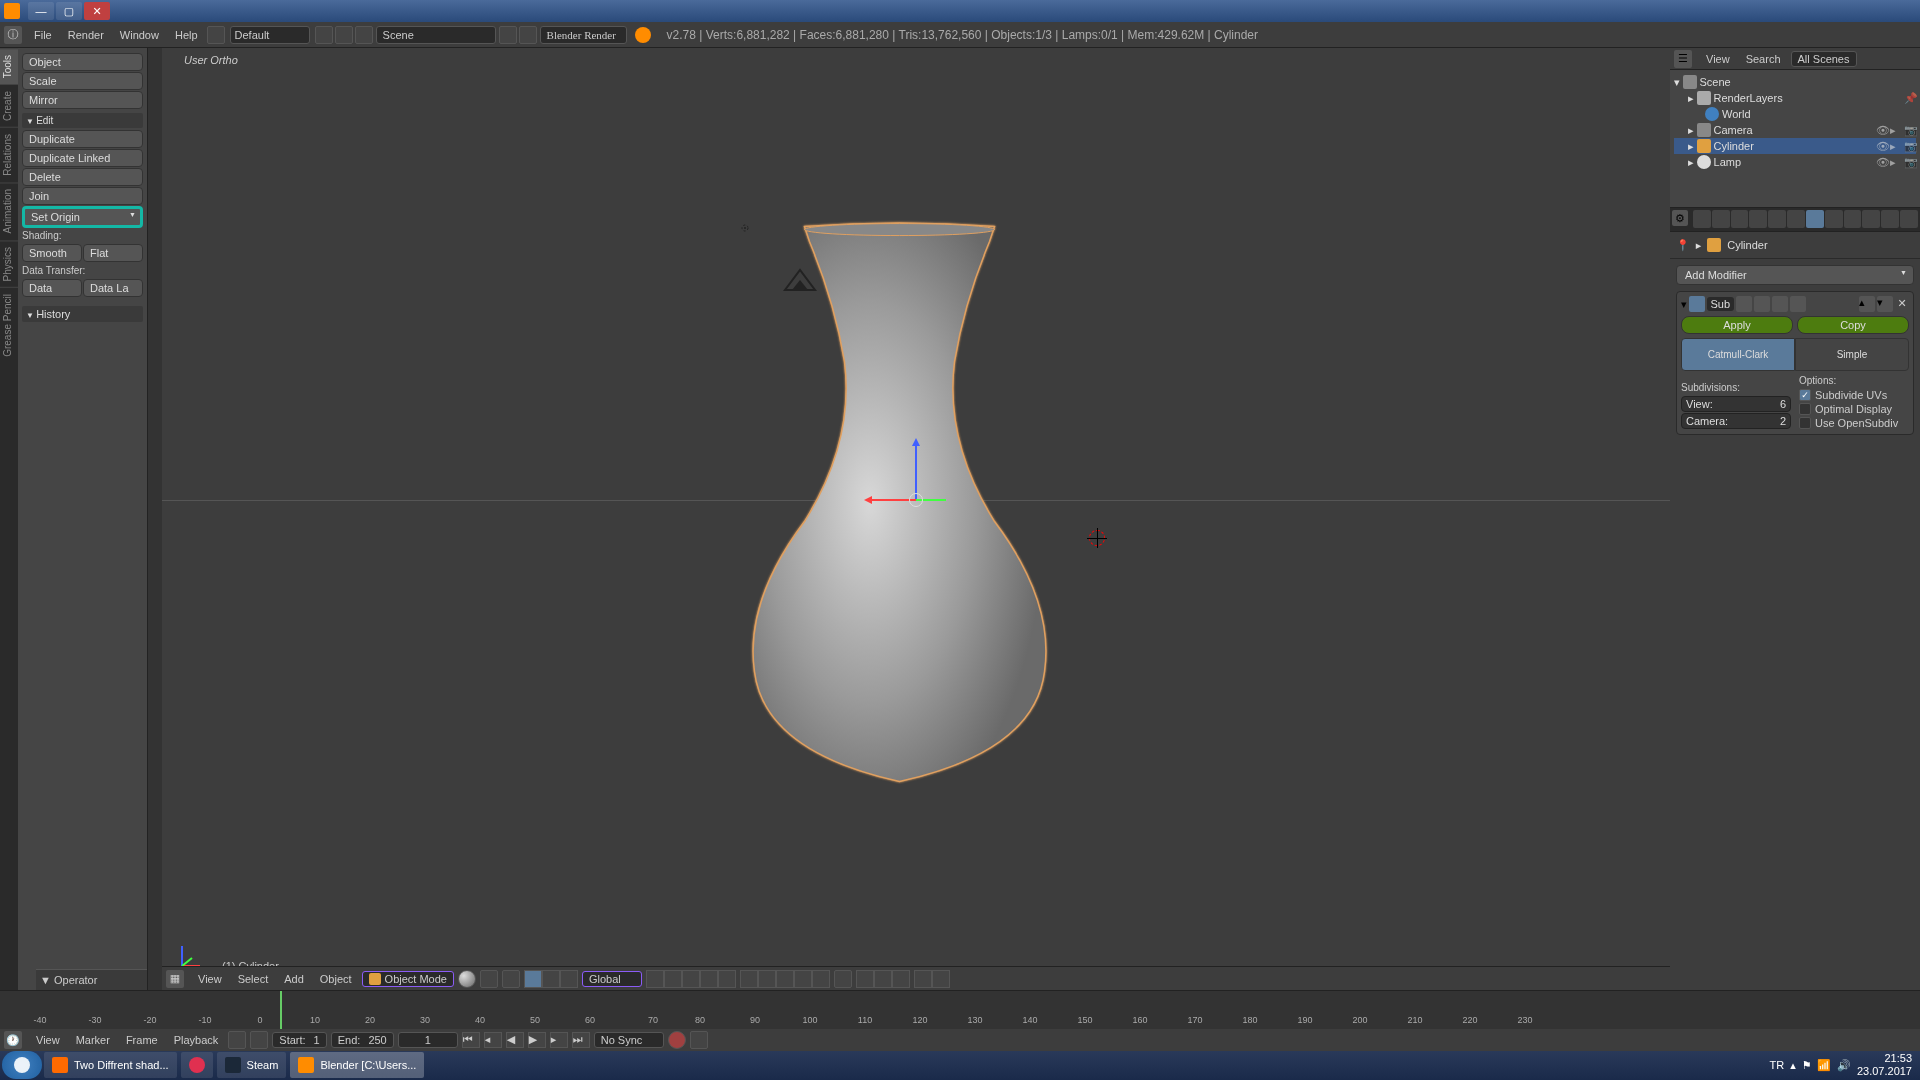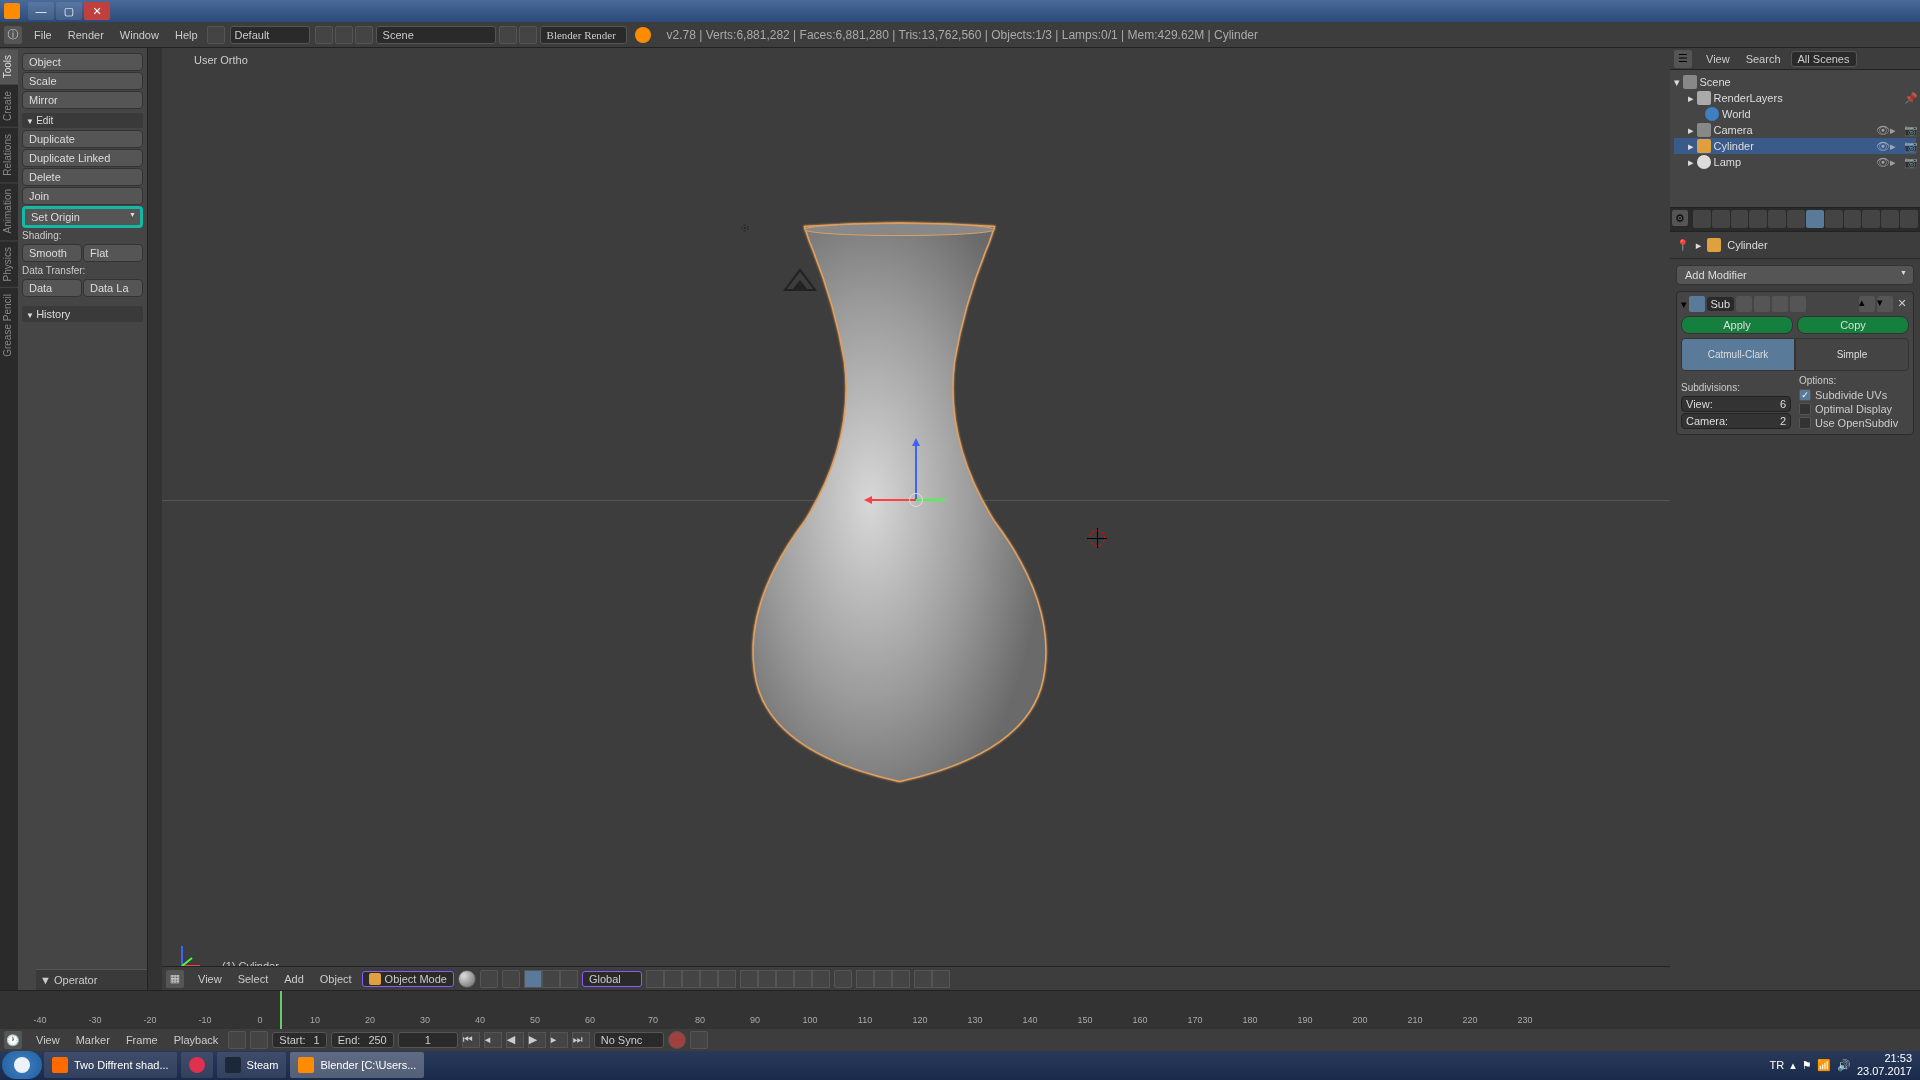--- a/index.html
+++ b/index.html
@@ -39,21 +39,21 @@
 .panel-row .panel-btn { flex: 1; }
 .panel-label { color: #ccc; font-size: 10px; padding: 2px 0; }
 .dropdown-btn { background: #555; border: 3px solid #14b8a6; border-radius: 4px; color: #ddd; padding: 2px 6px; width: 100%; text-align: left; position: relative; }
 .dropdown-btn::after { content: "▼"; position: absolute; right: 4px; font-size: 7px; }
 
 
 .operator-panel { position: absolute; bottom: 0; left: 18px; width: 130px; background: #3a3a3a; color: #ccc; padding: 4px; border-top: 1px solid #555; }
 
 
 .viewport { flex: 1; background: #3d3d3d; position: relative; overflow: hidden; }
-.viewport-label { position: absolute; top: 6px; left: 32px; color: #ccc; font-size: 11px; }
+.viewport-label { position: absolute; top: 6px; left: 22px; color: #ccc; font-size: 11px; font-style: italic; }
 .viewport-objname { position: absolute; bottom: 18px; left: 60px; color: #ccc; }
 .axis-widget { position: absolute; bottom: 20px; left: 16px; width: 30px; height: 30px; }
 
 
 .vase-container { position: absolute; left: 50%; top: 50%; transform: translate(-55%, -52%); }
 .vase-svg { filter: drop-shadow(0 0 1px #e0a060); }
 .gizmo { position: absolute; left: 50%; top: 48%; transform: translate(-50%, -50%); }
 .gizmo-z { position: absolute; width: 2px; height: 60px; background: #4060ff; bottom: 0; left: -1px; }
 .gizmo-z::after { content: ""; position: absolute; top: -6px; left: -3px; border: 4px solid transparent; border-bottom: 8px solid #4060ff; }
 .gizmo-x { position: absolute; width: 50px; height: 2px; background: #ff4040; right: 0; top: -1px; }
@@ -99,21 +99,21 @@
 .ctx-icon { width: 14px; height: 14px; background: #e0a040; border-radius: 2px; }
 .props-section { padding: 6px; }
 .add-modifier { background: #555; border: 1px solid #333; border-radius: 4px; color: #ddd; padding: 3px 8px; width: 100%; text-align: left; position: relative; }
 .add-modifier::after { content: "▼"; position: absolute; right: 6px; font-size: 7px; }
 .modifier-box { background: #454545; border: 1px solid #2a2a2a; border-radius: 4px; margin-top: 6px; padding: 4px; }
 .mod-header { display: flex; gap: 2px; align-items: center; margin-bottom: 4px; }
 .mod-name { background: #2a2a2a; border-radius: 3px; padding: 1px 4px; color: #ddd; flex: 0 0 auto; }
 .mod-icon-btn { width: 16px; height: 16px; background: #555; border-radius: 2px; }
 .mod-close { width: 14px; height: 14px; color: #ccc; text-align: center; }
 .mod-btns { display: flex; gap: 4px; margin: 4px 0; }
-.mod-btn { flex: 1; background: #15803d; border: 1px solid #333; border-radius: 8px; color: #ddd; padding: 2px; text-align: center; }
+.mod-btn { flex: 1; background: #4d7c0f; border: 1px solid #333; border-radius: 8px; color: #ddd; padding: 2px; text-align: center; }
 .mod-toggle { display: flex; gap: 0; margin: 2px 0; }
 .mod-toggle-btn { flex: 1; background: #444; border: 1px solid #333; color: #ddd; padding: 10px; text-align: center; font-size: 10px; }
 .mod-toggle-btn.active { background: #5a7a9a; }
 .mod-toggle-btn:first-child { border-radius: 4px 0 0 4px; }
 .mod-toggle-btn:last-child { border-radius: 0 4px 4px 0; }
 .mod-cols { display: flex; gap: 8px; align-items: flex-end; }
 .mod-col { flex: 1; }
 .mod-label { color: #ccc; font-size: 10px; padding: 2px 0; }
 .num-field { display: flex; background: #333; border: 1px solid #222; border-radius: 4px; color: #ddd; padding: 1px 4px; justify-content: space-between; margin: 1px 0; font-size: 10px; }
 .checkbox-row { display: flex; align-items: center; gap: 4px; color: #ccc; font-size: 10px; padding: 1px 0; }

